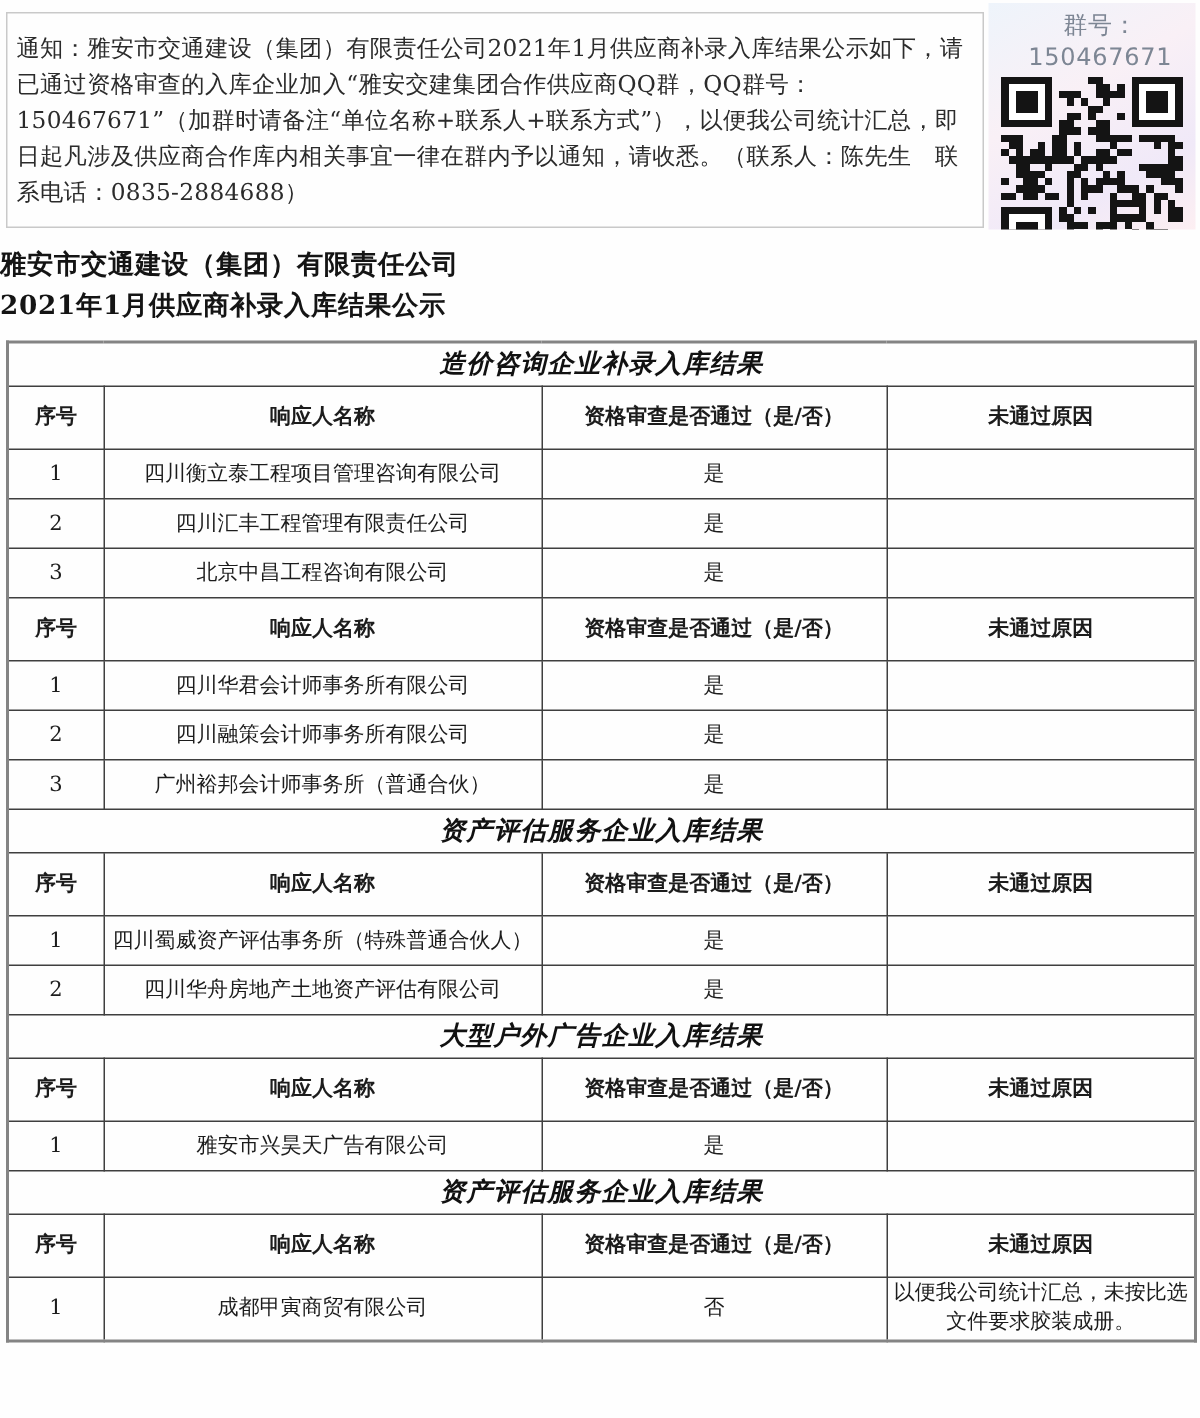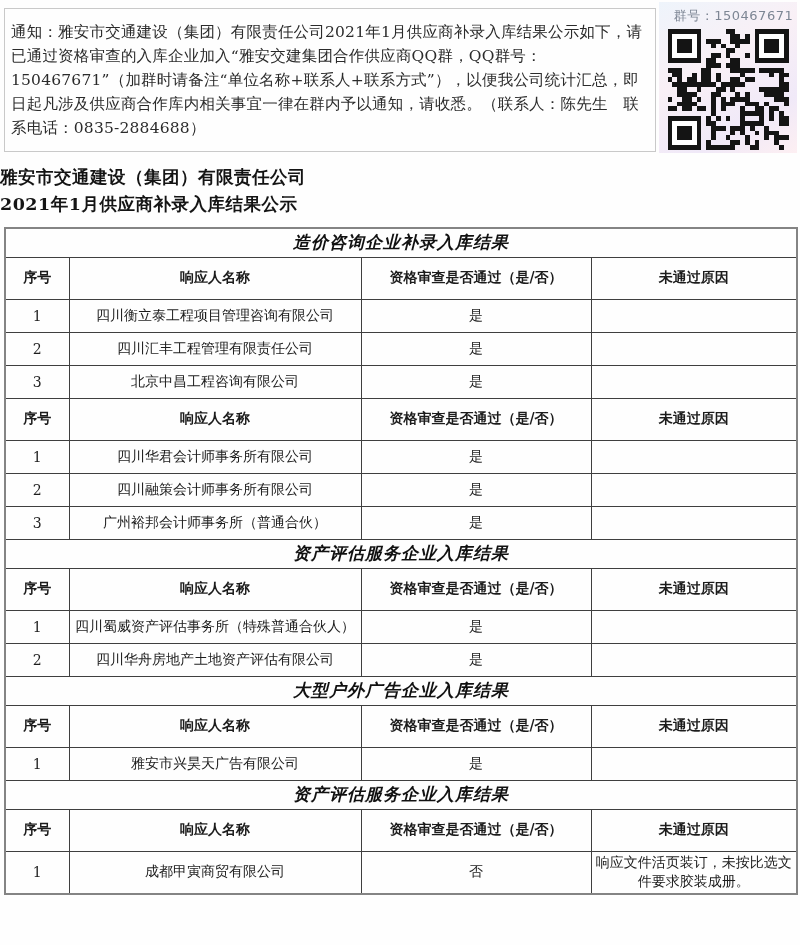--- a/index.html
+++ b/index.html
@@ -27,21 +27,21 @@
 
   .qr-card {
     position: absolute; left: 659px; top: 2px;
     width: 138px; height: 151px;
     background: linear-gradient(150deg, #eef4fb 0%, #f9f0f6 40%, #f0e9f8 75%, #fdeff2 100%);
     text-align: center;
     overflow: hidden;
   }
   .qr-label {
     font-family: "DejaVu Sans", "Liberation Sans", sans-serif;
-    font-size: 13px; color: #7d8694;
+    font-size: 16px; color: #7d8694;
     padding-top: 5px; letter-spacing: 0.5px; padding-left: 11px;
   }
   .qr-svg { width: 126px; height: 121px; margin-top: 4px; display: inline-block; }
 
   
   .doc-title {
     position: absolute; left: 0; top: 164px; width: 100%;
     text-align: left; font-weight: bold;
     font-size: 17.5px; line-height: 27px;
     letter-spacing: 0.5px; color: #141414;
@@ -409,18 +409,18 @@
         <tr class="column-header-row">
           <th>序号</th>
           <th>响应人名称</th>
           <th>资格审查是否通过（是/否）</th>
           <th>未通过原因</th>
         </tr>
         <tr class="data-row">
           <td>1</td>
           <td>成都甲寅商贸有限公司</td>
           <td>否</td>
-          <td class="reason-cell">响应文件活页装订，未按比选文件要求胶装成册。</td>
+          <td class="reason-cell">以便我公司统计汇总，未按比选文件要求胶装成册。</td>
         </tr>
       </tbody>
   </table>
 
 </div>
 
 </body></html>

